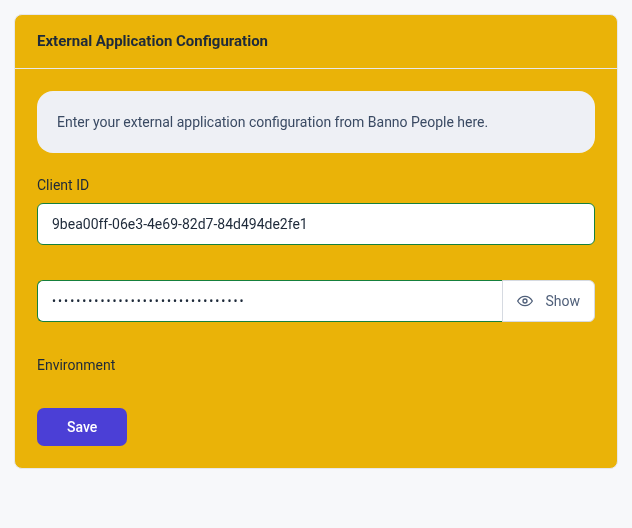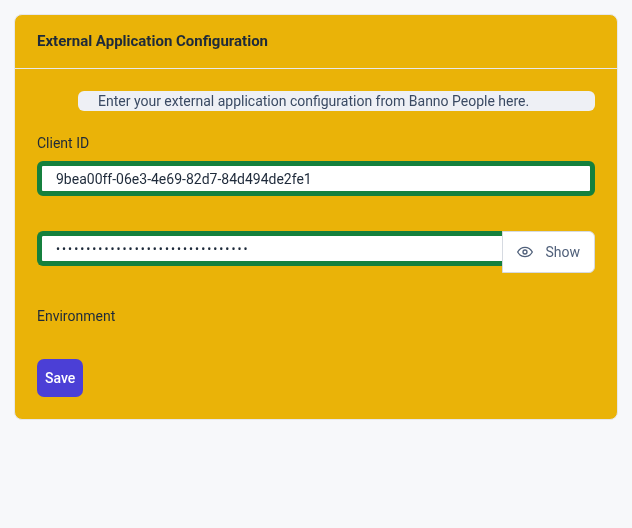--- a/index.html
+++ b/index.html
@@ -24,41 +24,40 @@
   .card-header h2 {
     font-size: 15px;
     font-weight: 700;
     color: #1e2a3a;
   }
   .card-body {
     padding: 22px;
   }
   .info-banner {
     background: #eef0f5;
-    border-radius: 6px;
-    padding: 2px 20px;
+    border-radius: 16px;
+    padding: 23px 20px;
     font-size: 14px;
     color: #3a4a63;
     margin-bottom: 24px;
-    margin-left: 41px;
   }
   .field {
     margin-bottom: 35px;
   }
   .field-label {
     display: block;
     font-size: 14px;
     color: #1e2a3a;
     margin-bottom: 10px;
     font-weight: 400;
   }
   .input {
     width: 100%;
-    height: 35px;
-    border: 5px solid #15803d;
+    height: 42px;
+    border: 1px solid #15803d;
     border-radius: 6px;
     padding: 0 14px;
     font-size: 14px;
     color: #1e2a3a;
     font-family: inherit;
     outline: none;
   }
   .input-group {
     display: flex;
     width: 100%;
@@ -84,21 +83,21 @@
     color: #50607a;
     font-size: 14px;
     cursor: pointer;
     font-family: inherit;
   }
   .save-btn {
     background: #4b3fd6;
     color: #fff;
     border: none;
     border-radius: 7px;
-    padding: 11px 8px;
+    padding: 11px 30px;
     font-size: 14px;
     font-weight: 500;
     cursor: pointer;
     font-family: inherit;
   }
   .eye-icon { display: inline-flex; }
 </style>
 </head>
 <body>
 

